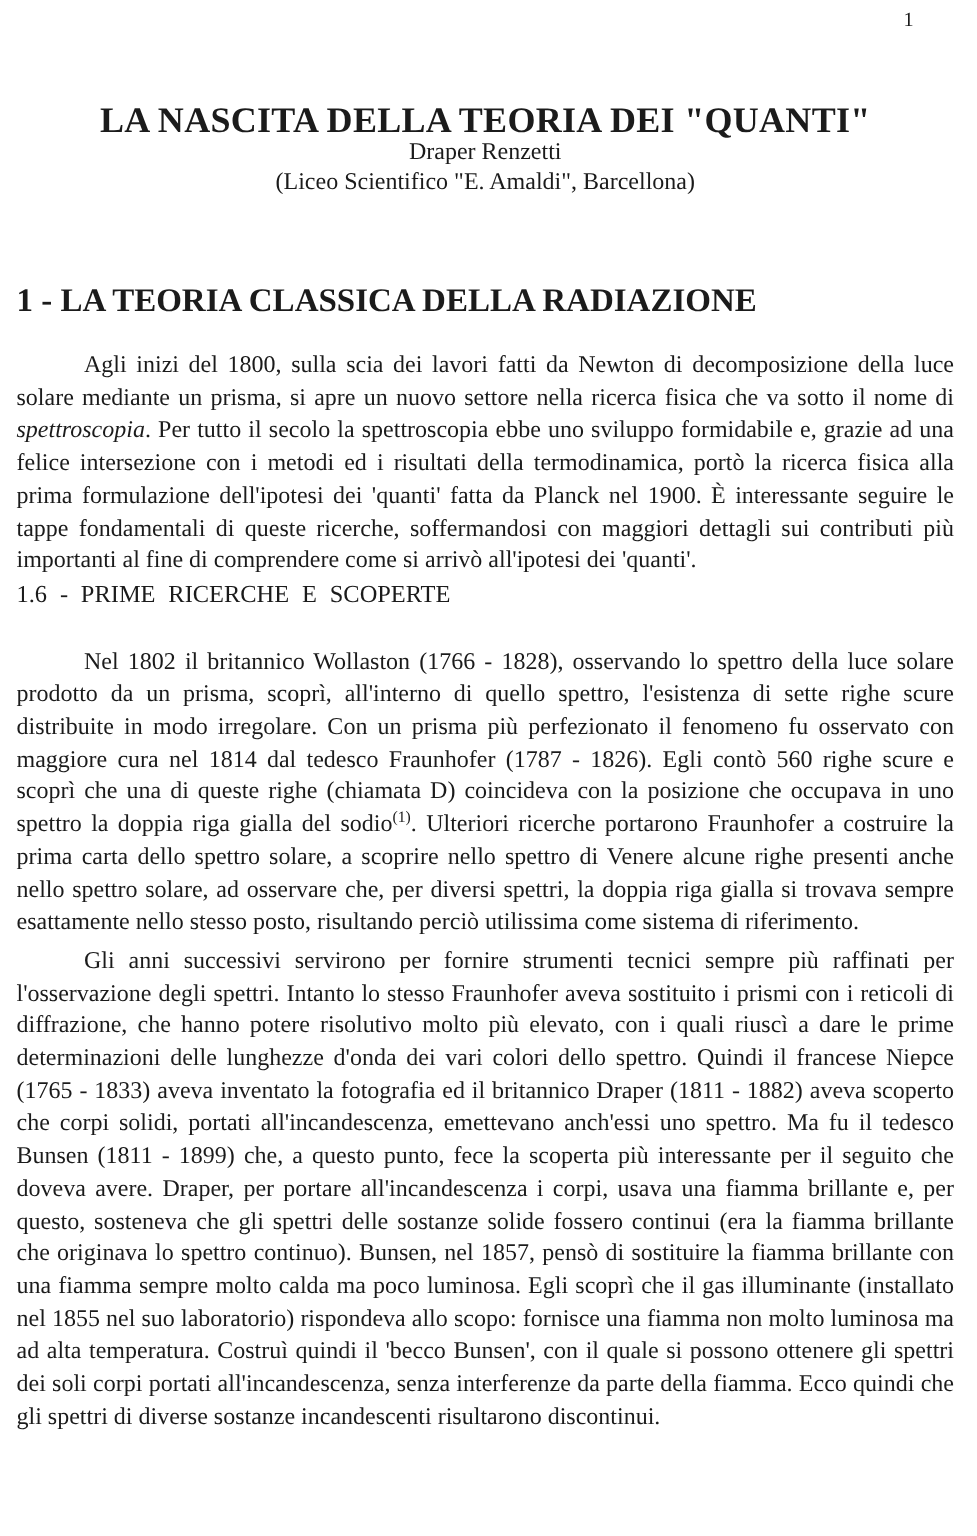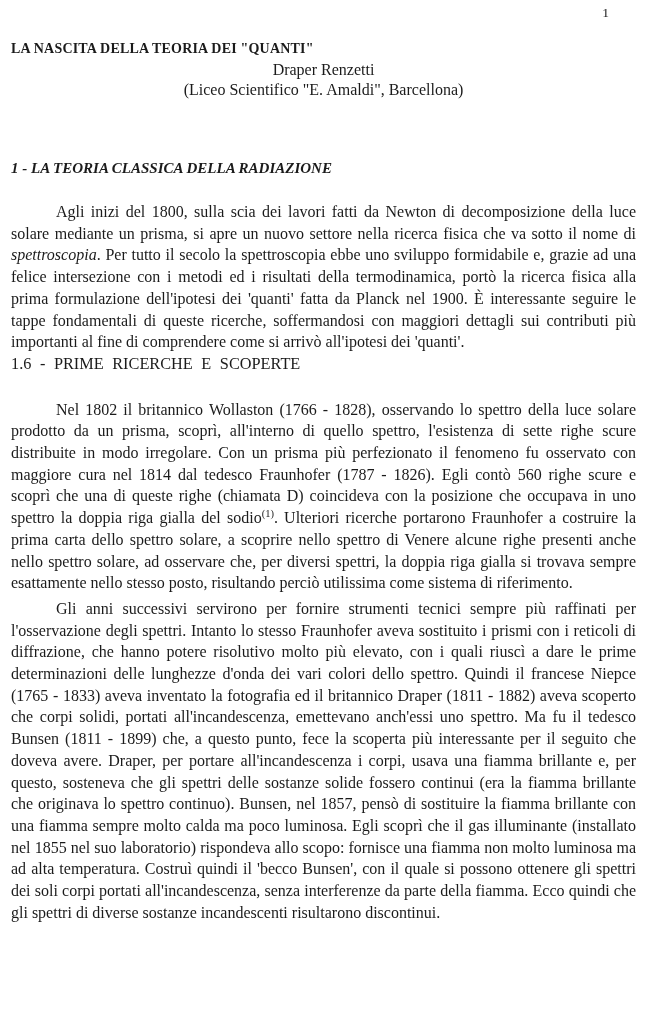--- a/index.html
+++ b/index.html
@@ -17,40 +17,40 @@
     font-size: 16px;
     line-height: 21.7px;
   }
   .page-number {
     text-align: right;
     padding-right: 27px;
     font-size: 13.5px;
     line-height: 18px;
   }
   .doc-title {
-    margin-top: 16px;
+    margin-top: 48px;
+    text-align: center;
     font-weight: bold;
-    font-size: 14px;
+    font-size: 24px;
     line-height: 22px;
     letter-spacing: 0.2px;
   }
   .doc-author {
     text-align: center;
     line-height: 20px;
   }
   .doc-affiliation {
     text-align: center;
     line-height: 20px;
   }
   .sec-heading {
     margin-top: 57px;
     font-weight: bold;
-    font-size: 15px;
+    font-size: 22px;
     line-height: 22px;
-    font-style: italic;
   }
   .para {
     margin: 0;
     text-align: justify;
     text-indent: 45px;
   }
   .p-intro { margin-top: 22px; }
   .sub-heading {
     margin-top: 0;
     font-size: 16.3px;

